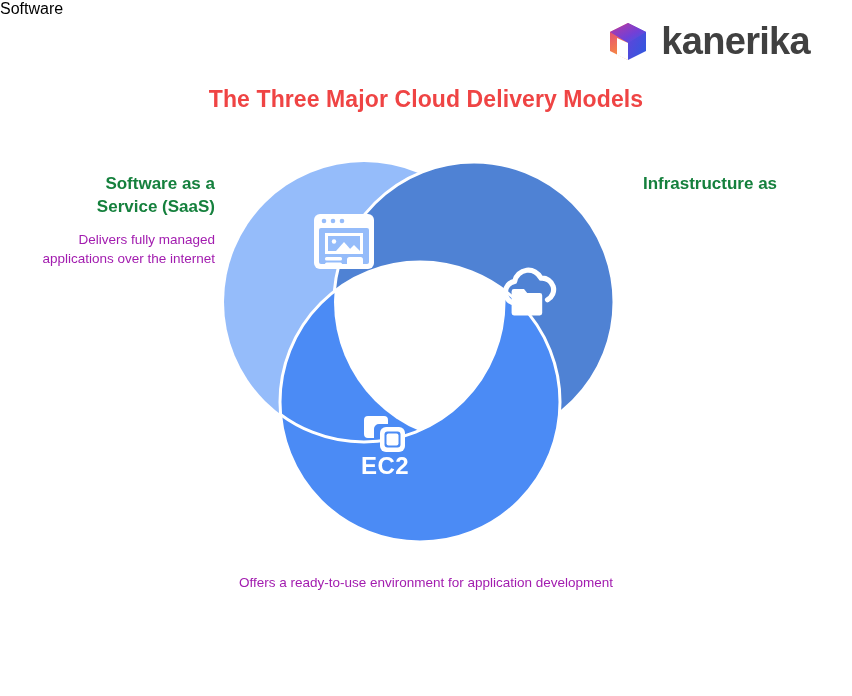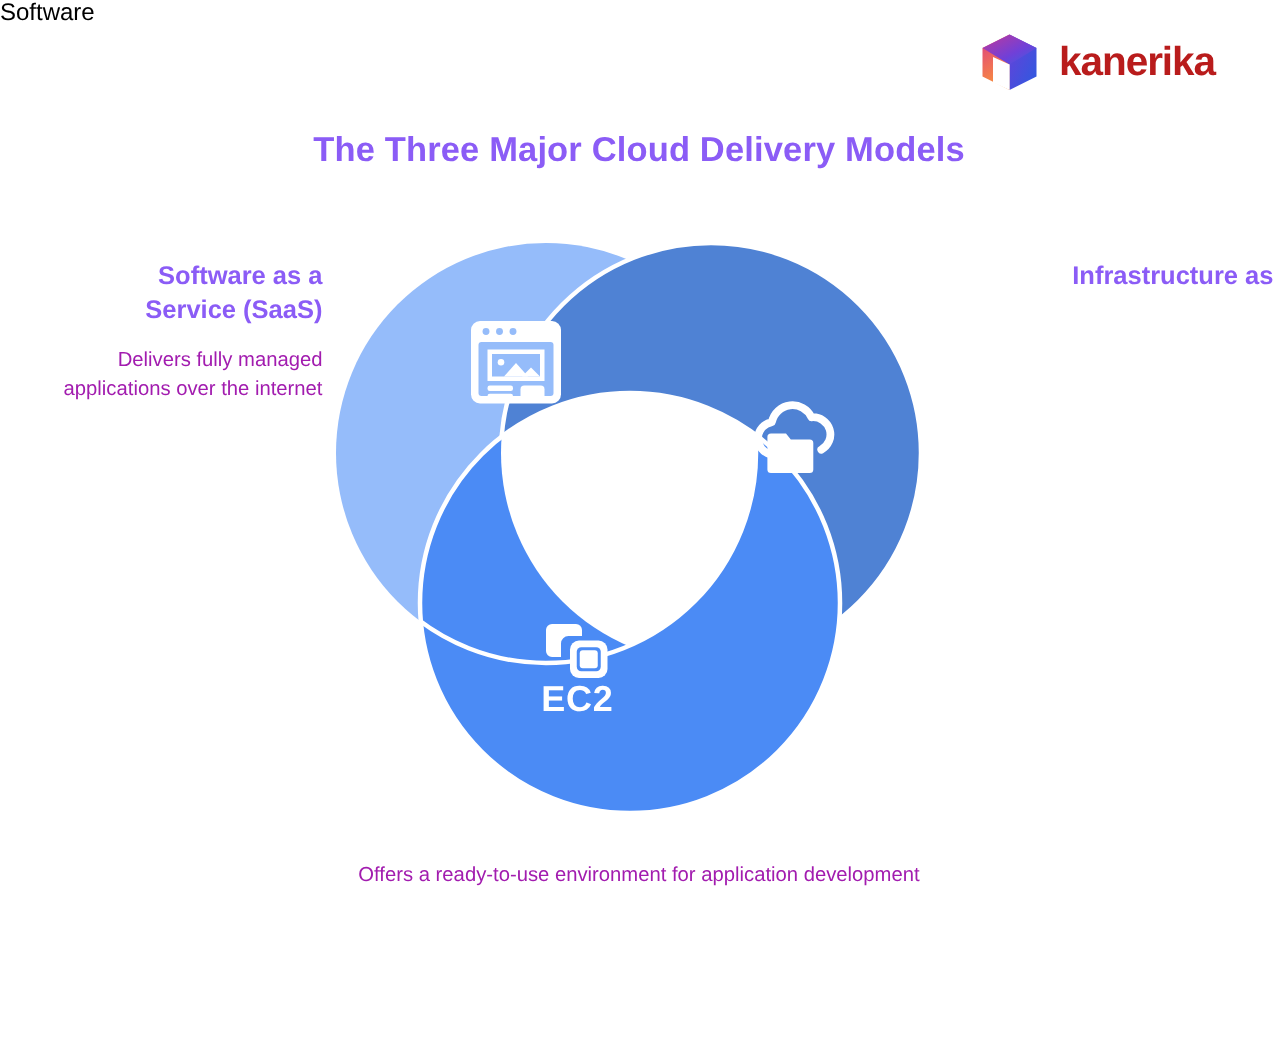--- a/index.html
+++ b/index.html
@@ -23,39 +23,39 @@
     display: flex;
     align-items: center;
     gap: 10px;
   }
   #brand-logo .cube {
     width: 46px;
     height: 46px;
     display: block;
   }
   #brand-logo .wordmark {
-    font-size: 27px;
+    font-size: 38px;
     font-weight: bold;
-    color: #b91c1c;
+    color: #404040;
     letter-spacing: -0.7px;
     line-height: 1;
     position: relative;
     font-family: "Liberation Sans", sans-serif;
   }
 
   
   #page-title {
     position: absolute;
     top: 86px;
     left: 0;
     width: 852px;
     text-align: center;
     font-size: 23px;
     font-weight: bold;
-    color: #8b5cf6;
+    color: #ef4444;
     letter-spacing: 0.1px;
   }
 
   
   #venn-diagram {
     position: absolute;
     left: 224px;
     top: 162px;
     width: 400px;
     height: 390px;
@@ -63,43 +63,43 @@
   #venn-diagram svg {
     display: block;
     width: 400px;
     height: 390px;
   }
 
   
   .model-label .label-title {
     font-size: 17px;
     font-weight: bold;
-    color: #8b5cf6;
+    color: #15803d;
     line-height: 1.38;
   }
   .model-label .label-desc {
     font-size: 13.5px;
     color: #a21caf;
     line-height: 1.45;
     margin-top: 11px;
   }
 
   #label-saas {
     position: absolute;
     left: 20px;
     top: 172px;
     width: 195px;
     text-align: right;
   }
   #label-iaas {
     position: absolute;
-    left: 649px;
+    left: 610px;
     top: 172px;
     width: 200px;
-    text-align: right;
+    text-align: center;
   }
   #label-paas {
     position: absolute;
     left: 226px;
     top: 562px;
     width: 400px;
     text-align: center;
   }
   #label-paas .label-desc {
   }

